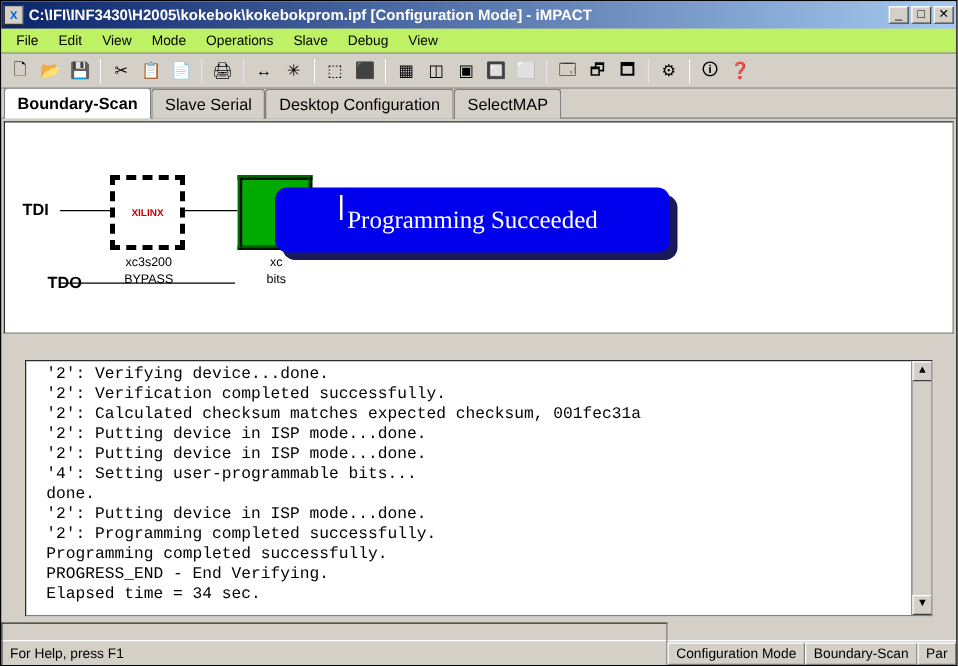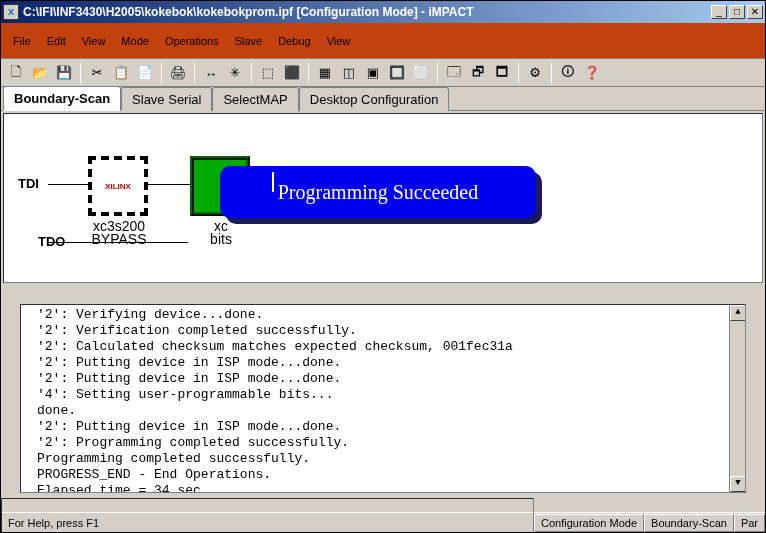--- a/index.html
+++ b/index.html
@@ -40,22 +40,22 @@
     margin-left: 2px;
     font-family: "Marlett", sans-serif;
     font-size: 10px;
     text-align: center;
     line-height: 12px;
     color: #000;
     cursor: pointer;
   }
   
   .menubar {
-    height: 36px;
-    background: #c2410c;
+    height: 20px;
+    background: #bef264;
     display: flex;
     align-items: center;
     padding: 0 4px;
     border-bottom: 1px solid #808080;
   }
   .menubar .menu-item {
     padding: 2px 8px;
     cursor: pointer;
   }
 
@@ -128,21 +128,21 @@
     width:60px;height:60px;
     border:4px dashed #000;
     background:#fff;
     top:42px;
     display:flex;align-items:center;justify-content:center;
     font-size:8px;font-weight:bold;color:#c00;
     text-align:center;
   }
   .chip-green { background:#0a0; border:4px solid #060; border-style:ridge; }
   .chip-label {
-    position:absolute; top:106px; width:70px; text-align:center; font-size:14px; line-height:13px;
+    position:absolute; top:106px; width:70px; text-align:center; font-size:10px; line-height:13px;
   }
 
   
   .tooltip {
     position:absolute;
     left:216px; top:52px;
     width:316px; height:52px;
     background:#0000ef;
     color:#fff;
     border-radius:10px;
@@ -248,22 +248,22 @@
   <div class="tool-sep"></div>
   <div class="tool-btn">⚙</div>
   <div class="tool-sep"></div>
   <div class="tool-btn">🛈</div>
   <div class="tool-btn">❓</div>
 </div>
 
 <div class="tabbar">
   <div class="tab active">Boundary-Scan</div>
   <div class="tab">Slave Serial</div>
+  <div class="tab">Desktop Configuration</div>
   <div class="tab">SelectMAP</div>
-  <div class="tab">Desktop Configuration</div>
 </div>
 
 <div class="canvas">
   <span class="tdi-label">TDI</span>
   <span class="tdo-label">TDO</span>
   <div class="wire" style="left:44px;top:70px;width:40px;"></div>
   <div class="wire" style="left:144px;top:70px;width:42px;"></div>
   <div class="wire" style="left:44px;top:128px;width:140px;"></div>
 
   <div class="chip" style="left:84px;">
@@ -290,21 +290,21 @@
   <div>'2': Verifying device...done.</div>
   <div>'2': Verification completed successfully.</div>
   <div>'2': Calculated checksum matches expected checksum, 001fec31a</div>
   <div>'2': Putting device in ISP mode...done.</div>
   <div>'2': Putting device in ISP mode...done.</div>
   <div>'4': Setting user-programmable bits...</div>
   <div>done.</div>
   <div>'2': Putting device in ISP mode...done.</div>
   <div>'2': Programming completed successfully.</div>
   <div>Programming completed successfully.</div>
-  <div>PROGRESS_END - End Operations.</div>
+  <div>PROGRESS_END - End Verifying.</div>
   <div>Elapsed time =     34 sec.</div>
   <div class="log-scroll">
     <div class="scroll-btn scroll-up">▲</div>
     <div class="scroll-btn scroll-down">▼</div>
   </div>
 </div>
 
 <div class="statusbar">
   <div class="status-help">For Help, press F1</div>
   <div class="status-cell">Configuration Mode</div>

